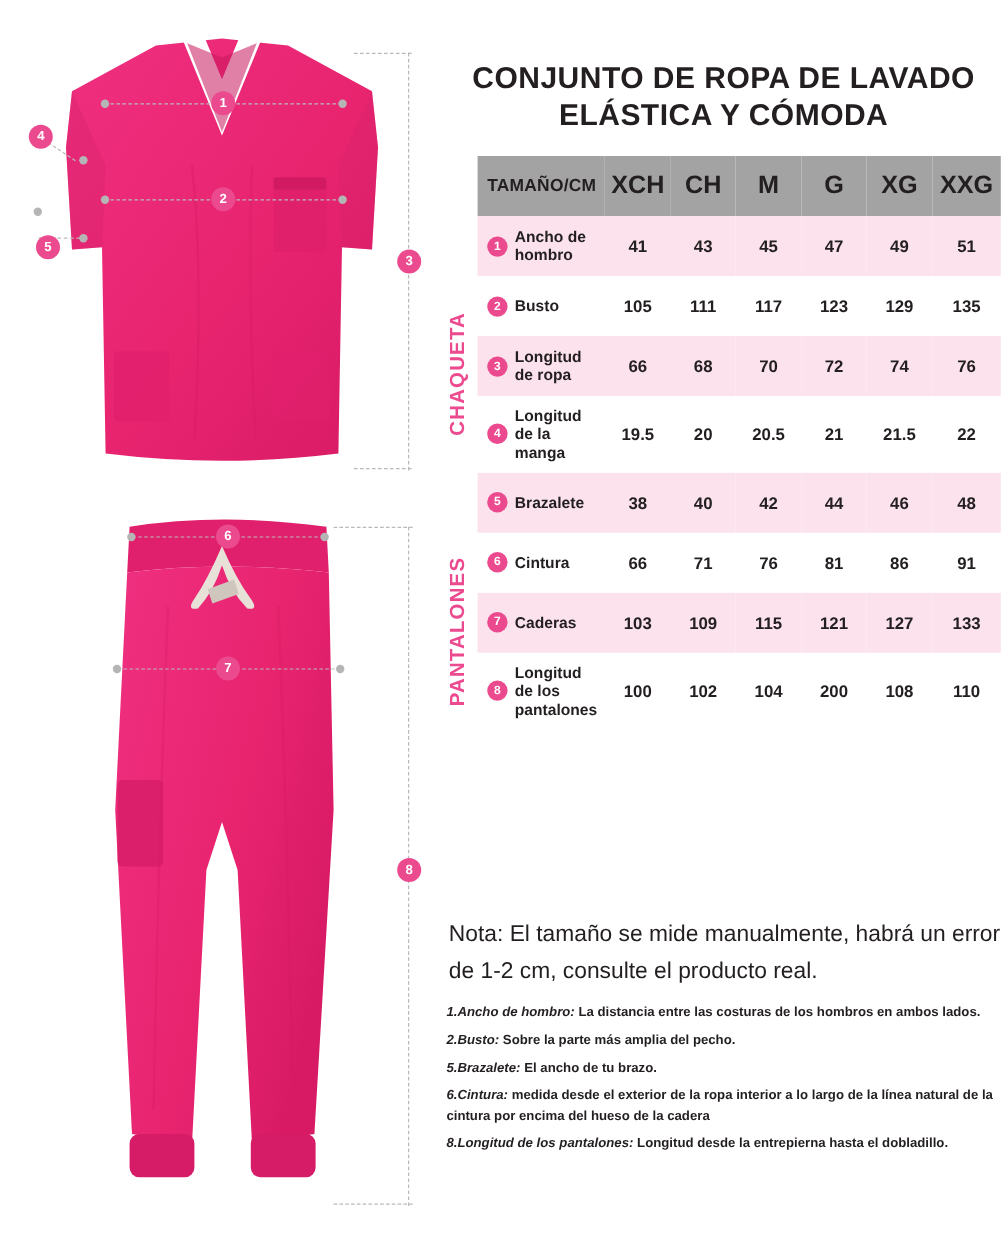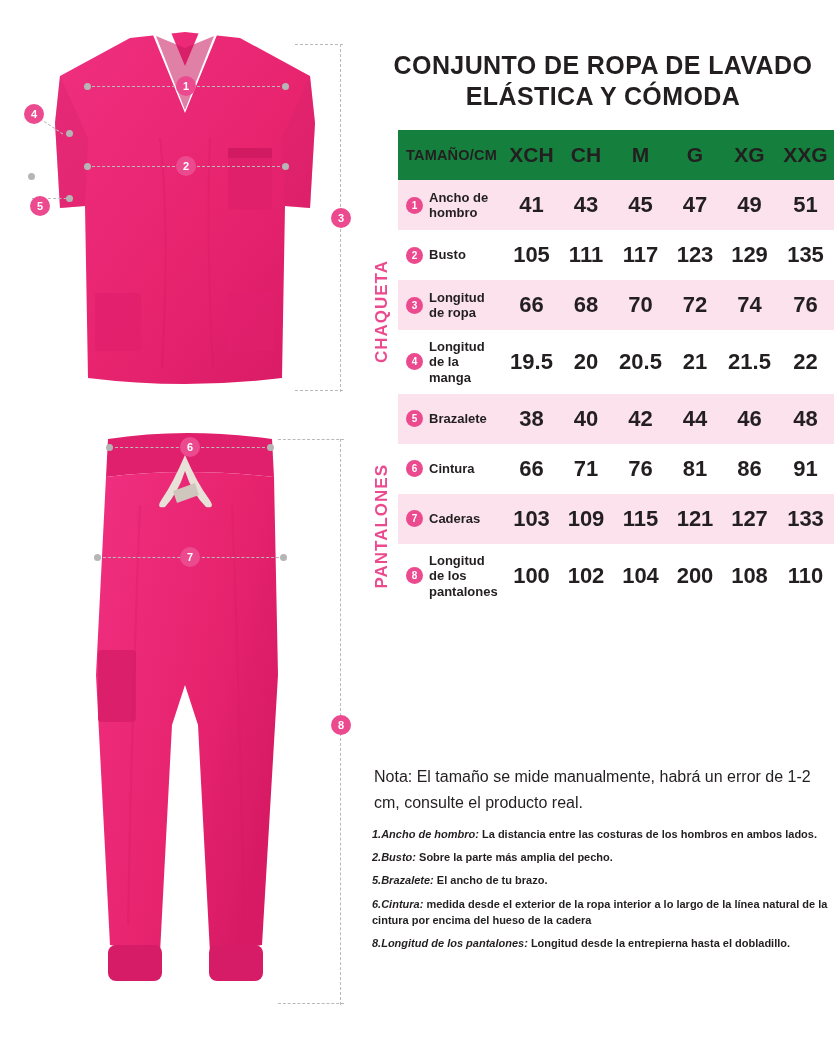--- a/index.html
+++ b/index.html
@@ -84,21 +84,21 @@
     left: 6px; top: 118px;
     width: 462px;
     border-collapse: collapse;
     table-layout: fixed;
   }
   table.size-table td, table.size-table th {
     padding: 0;
     margin: 0;
   }
   .hdr-row th {
-    background: #15803d;
+    background: #a3a3a3;
     color: #231f20;
     font-weight: bold;
     height: 50px;
     vertical-align: middle;
   }
   .hdr-cat { width: 26px; background: #ffffff !important; }
   .hdr-name {
     width: 100px;
     text-align: left;
     padding-left: 8px !important;
@@ -147,35 +147,35 @@
     text-align: center;
   }
   .mname {
     font-size: 13px;
     font-weight: bold;
     color: #231f20;
     line-height: 1.18;
   }
   td.data {
     text-align: center;
-    font-size: 22px;
+    font-size: 14px;
     font-weight: bold;
     color: #231f20;
     vertical-align: middle;
     height: 50px;
   }
 
   
   .notes {
     position: absolute;
     left: 6px; top: 752px;
     width: 468px;
   }
   .note-main {
-    font-size: 16px;
+    font-size: 19px;
     color: #231f20;
     line-height: 1.62;
     margin: 0 0 10px 0;
     padding-left: 2px;
   }
   .note-list p {
     font-size: 11px;
     color: #231f20;
     line-height: 1.48;
     margin: 0 0 7px 0;

